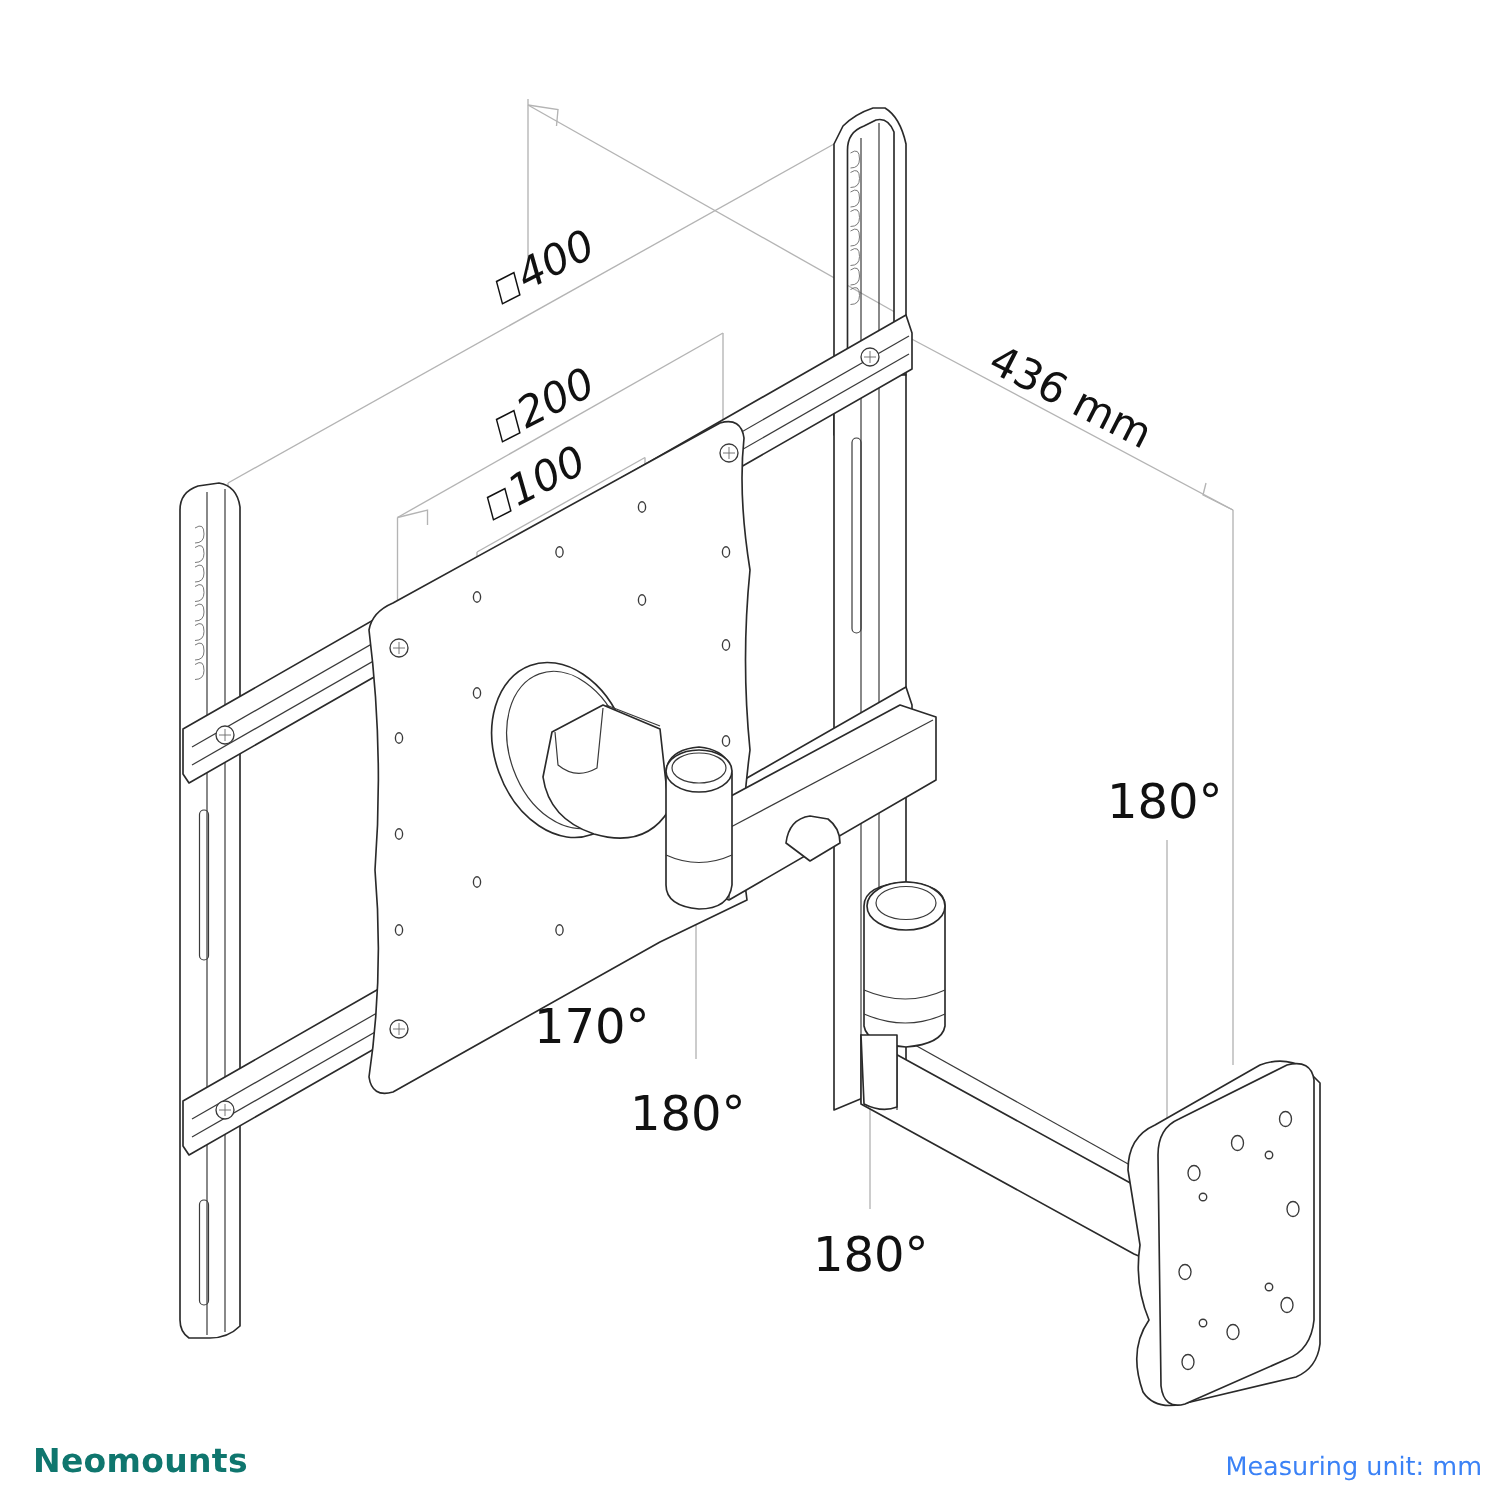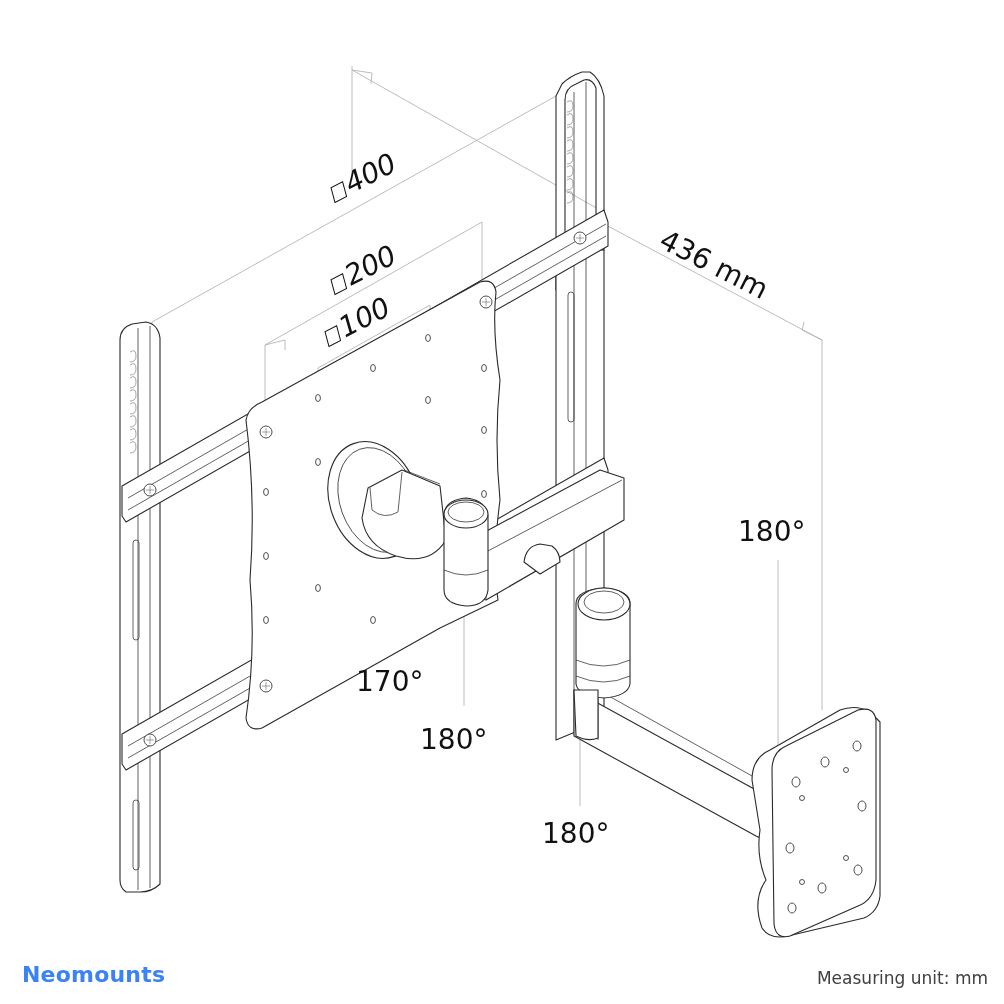--- a/index.html
+++ b/index.html
@@ -4,26 +4,26 @@
   <style>
     html, body { margin: 0; padding: 0; background: #ffffff; }
     body { width: 1004px; height: 1004px; position: relative; overflow: hidden; font-family: "DejaVu Sans", sans-serif; }
     #diagram { position: absolute; left: 0; top: 0; width: 1004px; height: 1004px; }
     .ln2 { fill: none; stroke: #3a3a3a; stroke-width: 0.8; }
     .thin { fill: none; stroke: #6a6a6a; stroke-width: 0.6; }
     .dim { fill: none; stroke: #b4b4b4; stroke-width: 0.9; }
     .fill { fill: #ffffff; stroke: #2a2a2a; stroke-width: 1.1; stroke-linejoin: round; }
     .hole { fill: #ffffff; stroke: #3a3a3a; stroke-width: 0.9; }
     .lbl { position: absolute; color: #111; white-space: nowrap; line-height: 1; }
-    .rot-label { font-family: "DejaVu Sans", sans-serif; font-size: 28px; }
+    .rot-label { font-family: "DejaVu Sans", sans-serif; font-size: 32px; }
     .vesa-label { font-family: "DejaVu Sans", sans-serif; font-size: 28px; font-style: italic; transform-origin: left bottom; }
     .depth-label { font-family: "DejaVu Sans", sans-serif; font-size: 28px; transform-origin: left top; transform: rotate(27deg); }
     .vesa-label .box { display: inline-block; width: 12px; height: 14px; border: 1.4px solid #111; margin-right: 3px; vertical-align: -1px; transform: skewX(-12deg); }
-    .brand { position: absolute; left: 22px; top: 962px; font-family: "DejaVu Sans", sans-serif; font-weight: bold; font-size: 22px; color: #3b82f6; letter-spacing: 0.2px; }
-    .unit { position: absolute; right: 16px; top: 968px; font-family: "DejaVu Sans", sans-serif; font-size: 17px; color: #404040; }
+    .brand { position: absolute; left: 22px; top: 962px; font-family: "DejaVu Sans", sans-serif; font-weight: bold; font-size: 22px; color: #0f766e; letter-spacing: 0.2px; }
+    .unit { position: absolute; right: 16px; top: 968px; font-family: "DejaVu Sans", sans-serif; font-size: 17px; color: #3b82f6; }
   </style>
 </head>
 <body>
 
 <svg id="diagram" viewBox="0 0 1004 1004" xmlns="http://www.w3.org/2000/svg">
 
   <g>
 
     <line class="dim" x1="352" y1="66" x2="352" y2="180"></line>
     <line class="dim" x1="352" y1="70" x2="600" y2="210"></line>

